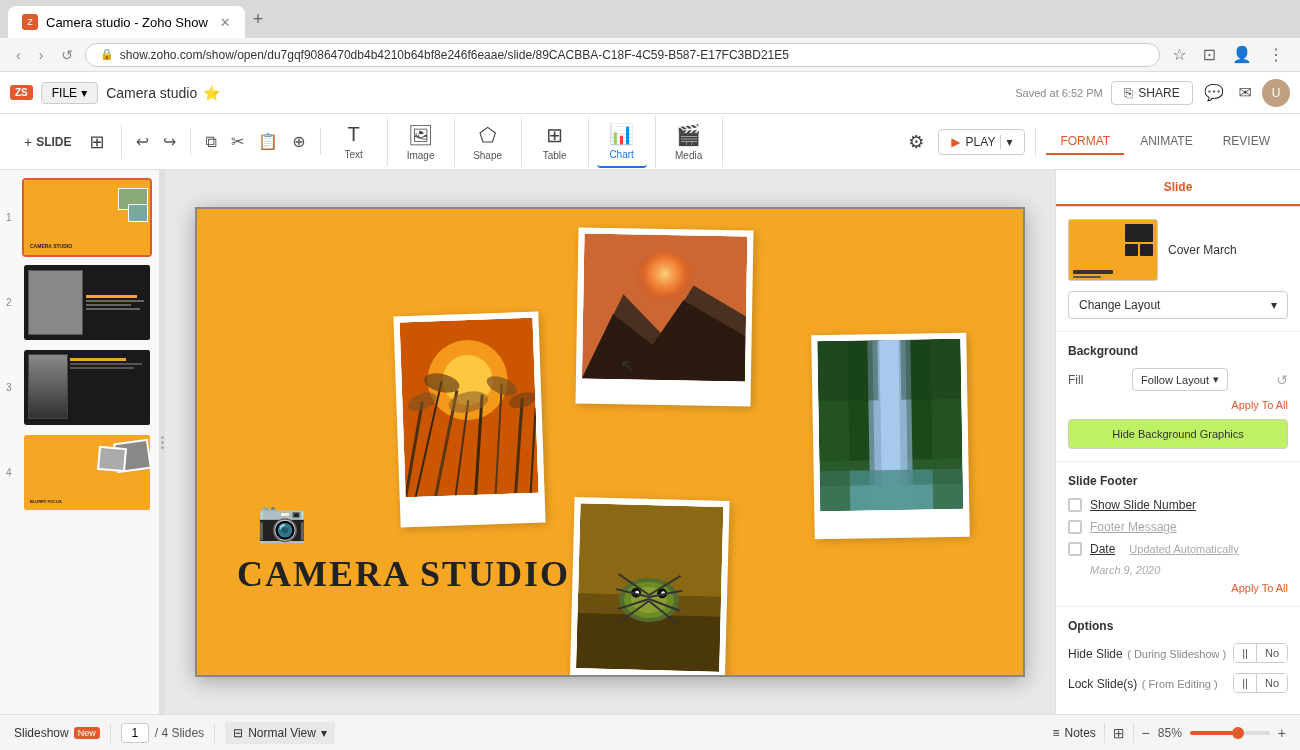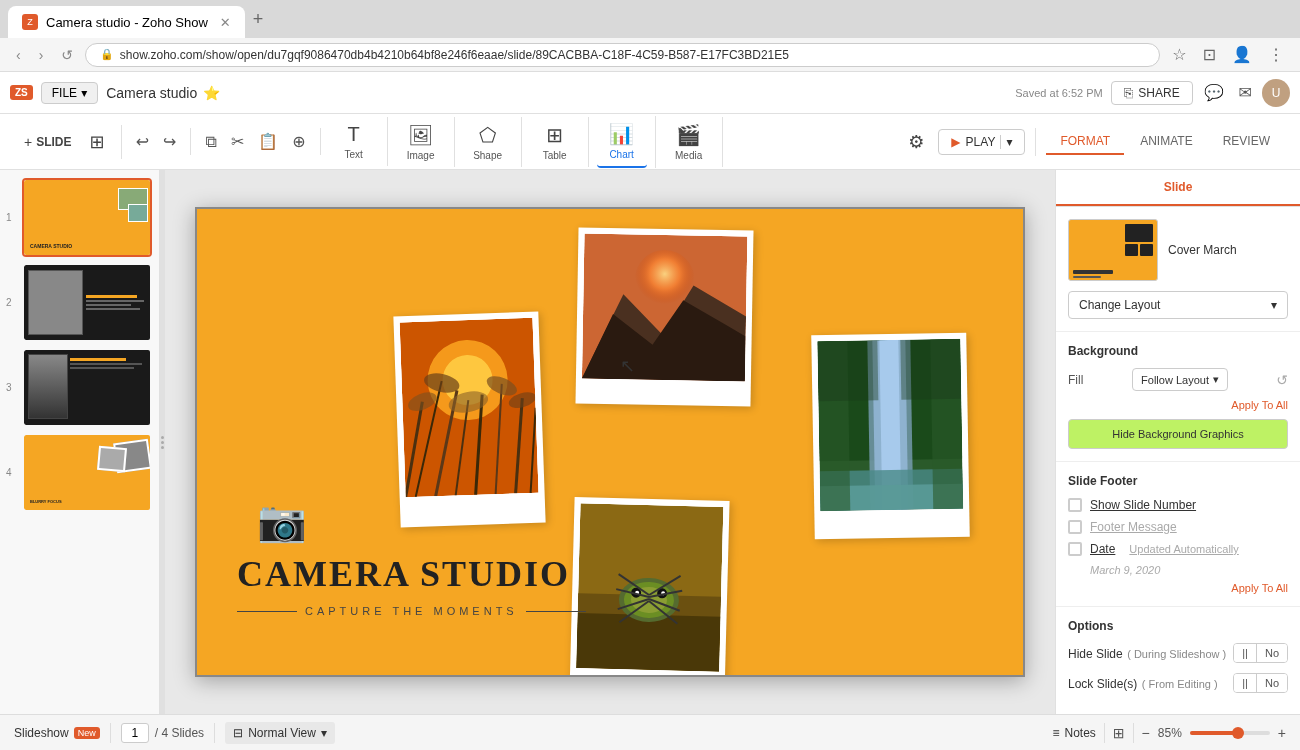--- a/index.html
+++ b/index.html
@@ -405,25 +405,20 @@
             <rect x="0" y="0" width="60" height="60" fill="#1a3a1a" opacity="0.4"></rect>
             <rect x="83" y="0" width="60" height="60" fill="#1a3a1a" opacity="0.4"></rect>
           </svg>
         </div>
       </div>
 
       <div class="camera-icon-slide">📷</div>
 
       <div class="slide-title">CAMERA STUDIO</div>
 
-      <div class="slide-subtitle">
-        <div class="subtitle-line"></div>
-        <span>CAPTURE THE MOMENTS</span>
-        <div class="subtitle-line"></div>
-      </div>
     </div>
   </div>
 
   <div class="right-panel">
     <div class="panel-tabs">
       <div class="panel-tab active">Slide</div>
     </div>
 
     <div class="panel-section">
       <div class="layout-preview-container">

